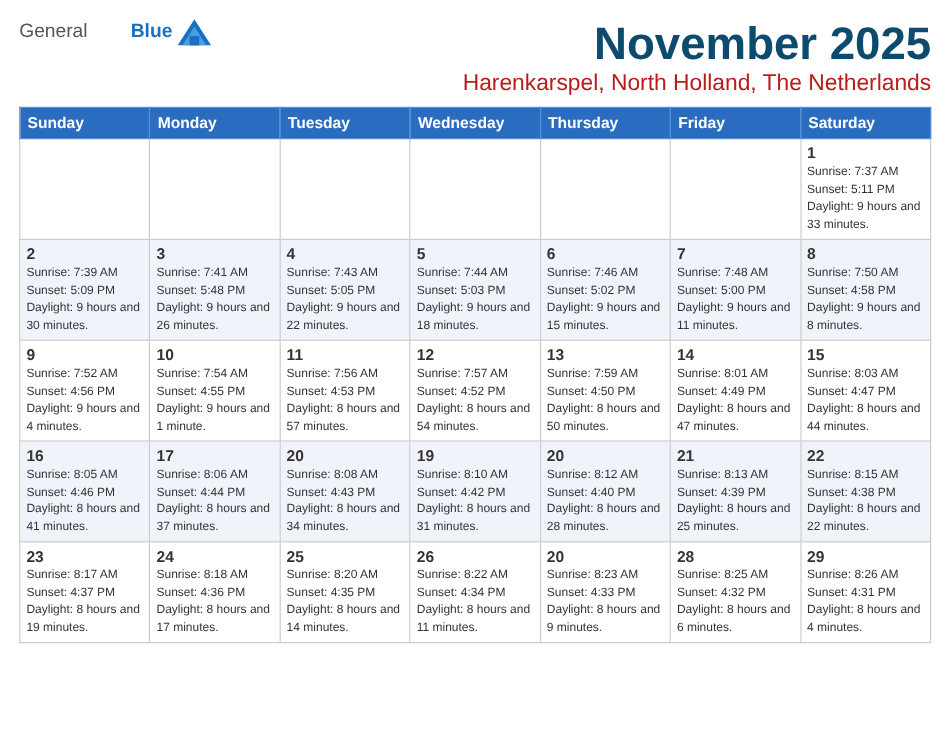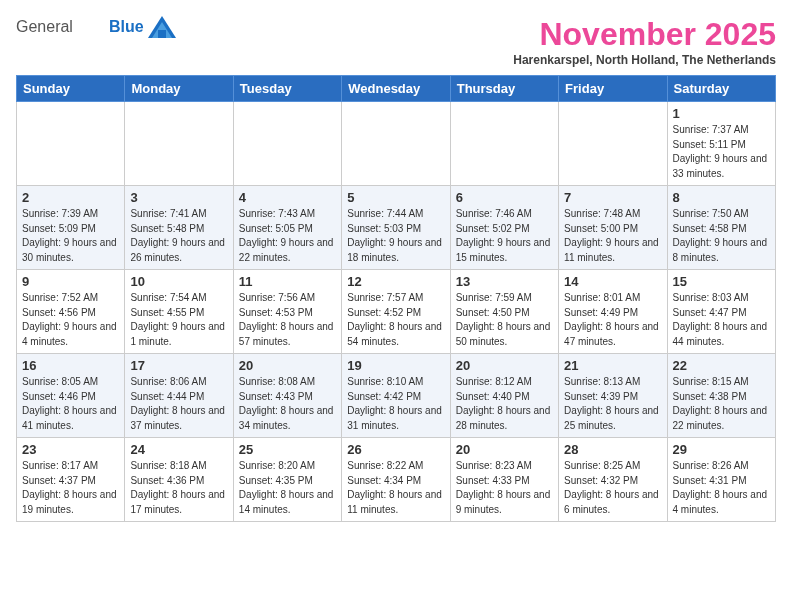--- a/index.html
+++ b/index.html
@@ -32,28 +32,27 @@
     .logo-blue { color: #1a6fc4; font-weight: bold; font-size: 16px; padding-left: 36px; }
     .logo-icon {
       width: 28px;
       height: 22px;
       margin-left: 4px;
     }
     .title-section {
       text-align: right;
     }
     .month-title {
-      font-size: 32px;
+      font-size: 38px;
       font-weight: bold;
-      color: #ec4899;
+      color: #0c4a6e;
     }
     .location-title {
-      font-size: 12px;
-      color: #404040;
-      font-weight: bold;
+      font-size: 19px;
+      color: #b91c1c;
     }
     .calendar {
       width: 100%;
       border-collapse: collapse;
       border: 1px solid #ccc;
     }
     .calendar th {
       background-color: #2a6dc0;
       color: #fff;
       text-align: left;

